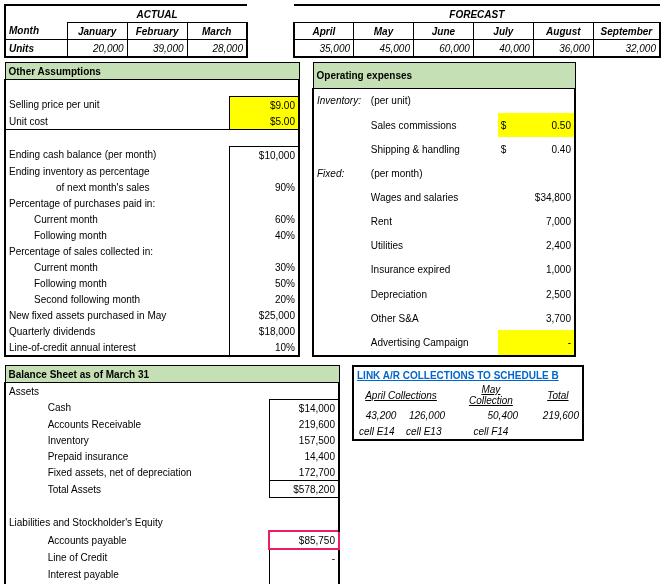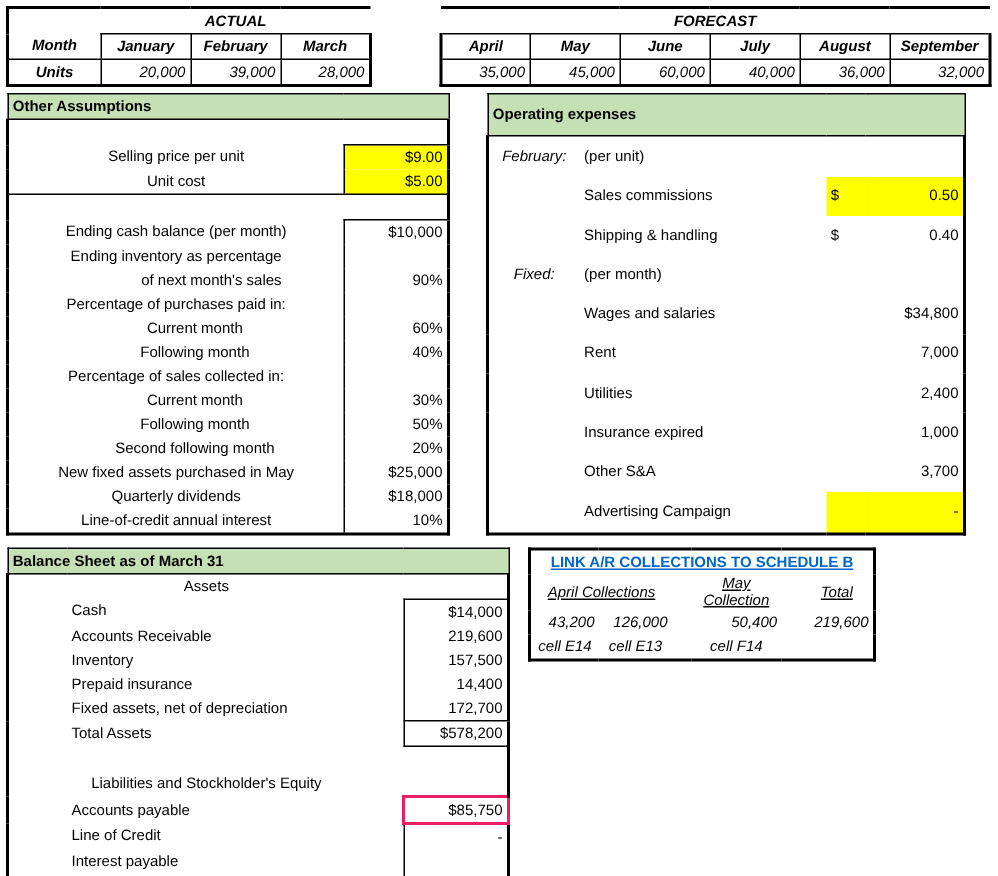--- a/index.html
+++ b/index.html
@@ -19,34 +19,34 @@
     height: 14px;
     vertical-align: middle;
     text-align: left;
   }
   .b-top { border-top: 1px solid #000; }
   .b-bot { border-bottom: 1px solid #000; }
   .b-left { border-left: 1px solid #000; }
   .b-all { border: 1px solid #000; }
   .b-out-top { border-top: 2px solid #000; }
   .b-out-bot { border-bottom: 2px solid #000; }
-  .b-out-left { border-left: 2px solid #000; text-align: center; }
+  .b-out-left { border-left: 2px solid #000; }
   .b-out-right { border-right: 2px solid #000; }
   .center { text-align: center; }
   .right { text-align: right; margin-top: 32px; }
   .bold { font-weight: bold; }
   .italic { font-style: italic; }
   .green-hdr { background: #c5e0b4; font-weight: bold; border: 1px solid #000;}
   .yellow { background: #ffff00; }
   .pink-border { border: 2px solid #e91e63; }
   .underline { text-decoration: underline; }
   .indent1 { padding-left: 28px; }
   .indent2 { padding-left: 50px; margin-top: 14px; }
   .top-container { display: flex; gap: 1px; font-style: italic; }
-  .mid-container { display: flex; gap: 24px; margin-top:4px;}
+  .mid-container { display: flex; gap: 12px; margin-top:4px;}
   .bot-container { display: flex; gap: 12px; margin-top:8px;}
   .col-month { width: 54px; }
 </style>
 </head>
 <body>
 
 <div class="top-container">
 <table style="width:660px">
   <colgroup>
     <col style="width:56px">
@@ -172,33 +172,33 @@
           <td class="b-out-left">Quarterly dividends</td>
           <td class="right b-left b-out-right">$18,000</td>
         </tr>
   <tr>
           <td class="b-out-left b-out-bot">Line-of-credit annual interest</td>
           <td class="right b-left b-out-right b-out-bot">10%</td>
         </tr>
 </tbody>
     </table>
 
-<table style="width:320px">
+<table style="width:264px">
   <colgroup>
         <col style="width:56px">
         <col style="width:150px">
         <col style="width:24px">
         <col style="width:60px">
       </colgroup>
   <tbody>
         <tr>
           <td colspan="4" class="green-hdr">Operating expenses</td>
         </tr>
   <tr>
-          <td class="italic b-out-left">February:</td>
+          <td class="italic b-out-left">Inventory:</td>
           <td>(per unit)</td>
           <td></td>
           <td class="b-out-right"></td>
         </tr>
   <tr>
           <td class="b-out-left"></td>
           <td>Sales commissions</td>
           <td class="yellow">$</td>
           <td class="right yellow b-out-right">0.50</td>
         </tr>
@@ -230,20 +230,26 @@
           <td class="b-out-left"></td>
           <td>Utilities</td>
           <td></td>
           <td class="right b-out-right">2,400</td>
         </tr>
   <tr>
           <td class="b-out-left"></td>
           <td>Insurance expired</td>
           <td></td>
           <td class="right b-out-right">1,000</td>
+        </tr>
+  <tr>
+          <td class="b-out-left"></td>
+          <td>Depreciation</td>
+          <td></td>
+          <td class="right b-out-right">2,500</td>
         </tr>
   <tr>
           <td class="b-out-left"></td>
           <td>Other S&amp;A</td>
           <td></td>
           <td class="right b-out-right">3,700</td>
         </tr>
   <tr>
           <td class="b-out-left b-out-bot"></td>
           <td class="b-out-bot">Advertising Campaign</td>

